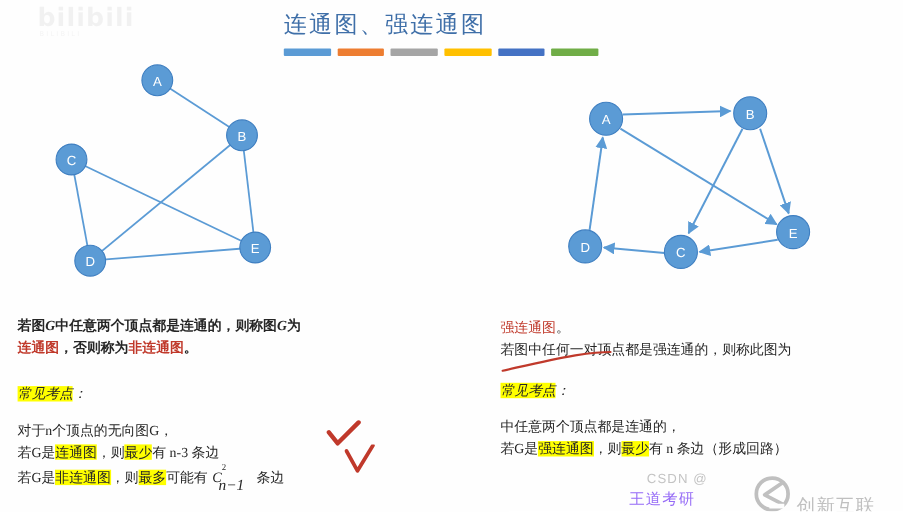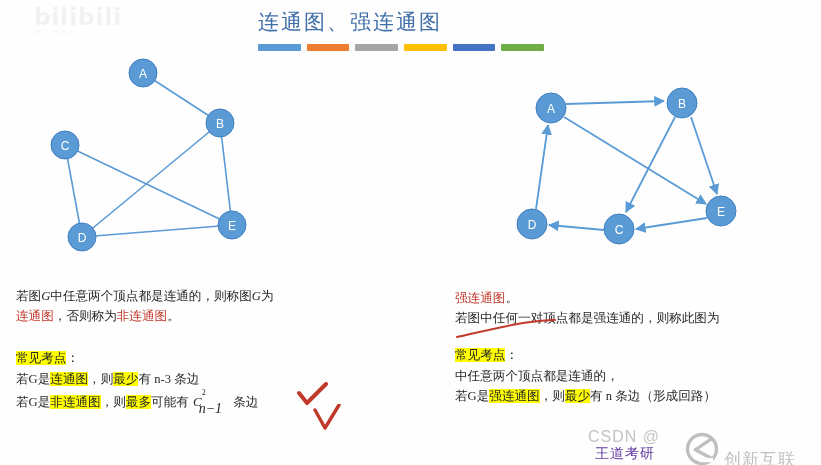--- a/index.html
+++ b/index.html
@@ -79,28 +79,28 @@
 
   
   .textblock {
     position: absolute;
     font-family: "Liberation Serif", "DejaVu Serif", serif;
     font-size: 12.6px;
     color: #262626;
     line-height: 20px;
     white-space: nowrap;
   }
-  #text-left  { left: 16px;  top: 286px; }
+  #text-left  { left: 16px;  top: 286px; font-weight: bold; }
   #text-right { left: 455px; top: 288px; }
   #kaodian-left  { left: 16px;  top: 348px; }
   #kaodian-right { left: 455px; top: 345px; }
   .red { color: #c0392b; }
   .hl { background: #ffff00; }
   .ital { font-style: italic; }
-  .kd-head { margin-bottom: 1px; }
+  .kd-head { margin-bottom: 13px; font-style: italic; }
   .formula {
     font-family: "Liberation Serif", "DejaVu Serif", serif;
     font-style: italic;
     position: relative;
     display: inline-block;
     padding: 0 1px;
   }
   .formula .base { font-size: 13px; }
   .formula sup { font-size: 8px; position: relative; top: -6px; left: 0px; font-style: normal;}
   .formula sub { font-size: 14px; position: relative; top: 3px; left: -7px; }
@@ -108,31 +108,31 @@
   
   #red-underline { position: absolute; left: 455px; top: 318px; }
   #check-1 { position: absolute; left: 296px; top: 382px; }
   #check-2 { position: absolute; left: 313px; top: 404px; }
 
   
   #csdn-watermark {
     position: absolute;
     left: 588px; top: 428px;
     font-family: "Liberation Sans", "DejaVu Sans", sans-serif;
-    font-size: 16px;
+    font-size: 12px;
     color: #b9b9b9;
     letter-spacing: 1px;
     opacity: 0.85;
   }
   #zhudao-watermark {
     position: absolute;
-    left: 595px; top: 445px;
+    left: 572px; top: 445px;
     font-family: "Liberation Serif", "DejaVu Serif", serif;
     font-size: 14px;
-    color: #4c1d95;
+    color: #8b5cf6;
     letter-spacing: 1px;
     opacity: 0.9;
   }
   #cx-logo {
     position: absolute;
     left: 685px; top: 422px;
     display: flex;
     align-items: center;
     gap: 5px;
     opacity: 0.42;
@@ -251,20 +251,21 @@
     </div>
     <div>
       <span class="red">连通图</span><span>，否则称为</span><span class="red">非连通图</span><span>。</span>
     </div>
   </div>
 
   <div id="kaodian-left" class="textblock">
     <div class="kd-head">
       <span class="hl">常见考点</span><span>：</span>
     </div>
+    <div>对于n个顶点的无向图G，</div>
     <div>
       <span>若G是</span><span class="hl">连通图</span><span>，则</span><span class="hl">最少</span><span>有 n-3 条边</span>
     </div>
     <div>
       <span>若G是</span><span class="hl">非连通图</span><span>，则</span><span class="hl">最多</span><span>可能有 </span><span class="formula"><span class="base">C</span><sup>2</sup><sub>n−1</sub></span><span> 条边</span>
     </div>
   </div>
 
   <div id="text-right" class="textblock">
     <div>

